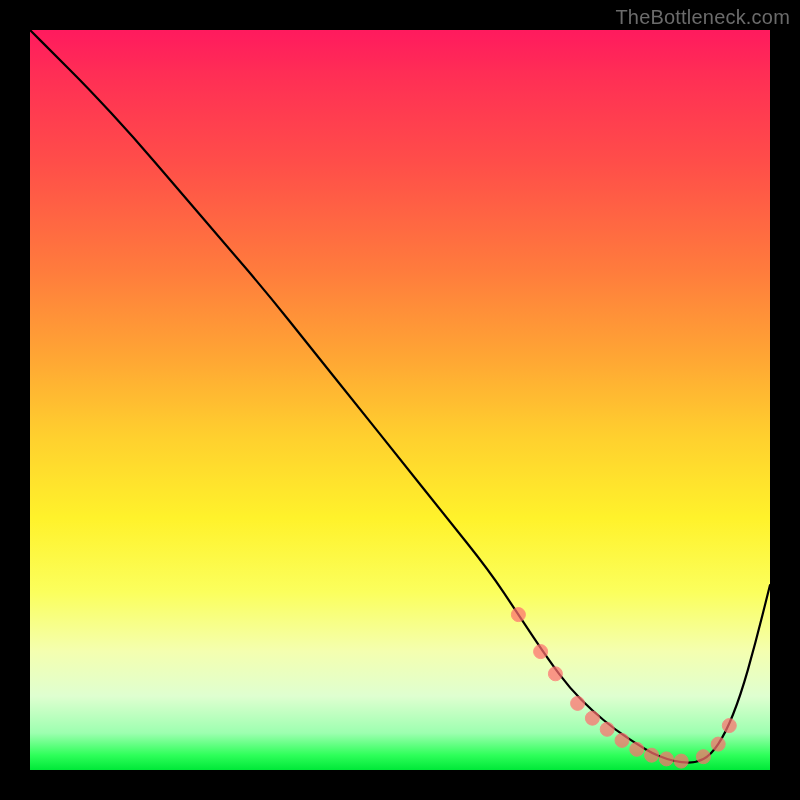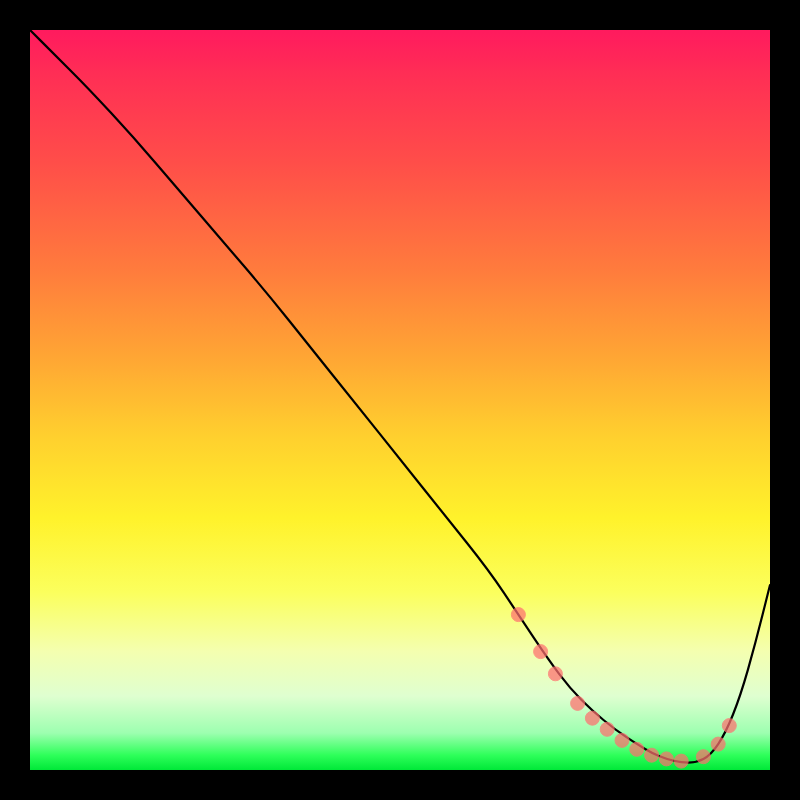--- a/index.html
+++ b/index.html
@@ -71,20 +71,21 @@
     fill: #ff6f6f;
     stroke: #ff6f6f;
     opacity: 0.72;
   }
 </style>
 </head>
 <body>
 
 <div class="frame">
 
+  <span class="watermark">TheBottleneck.com</span>
 
   <div class="plot">
     <svg class="curve" viewBox="0 0 740 740">
       <path id="curvePath" class="curve-path" d="M 0.0 0.0 Q 0.0 0.0 11.1 11.1 Q 22.2 22.2 40.7 40.7 Q 59.2 59.2 81.4 83.3 Q 103.6 107.3 125.8 133.2 Q 148.0 159.1 170.2 185.0 Q 192.4 210.9 214.6 236.8 Q 236.8 262.7 259.0 290.5 Q 281.2 318.2 303.4 346.0 Q 325.6 373.7 347.8 401.4 Q 370.0 429.2 392.2 457.0 Q 414.4 484.7 436.6 512.5 Q 458.8 540.2 473.6 562.4 Q 488.4 584.6 503.2 606.8 Q 518.0 629.0 529.1 643.8 Q 540.2 658.6 551.3 669.7 Q 562.4 680.8 573.5 690.0 Q 584.6 699.3 595.7 706.7 Q 606.8 714.1 614.2 718.5 Q 621.6 723.0 629.0 725.9 Q 636.4 728.9 643.8 730.8 Q 651.2 732.6 658.6 732.6 Q 666.0 732.6 673.4 728.9 Q 680.8 725.2 688.2 714.1 Q 695.6 703.0 703.0 684.5 Q 710.4 666.0 717.8 640.1 Q 725.2 614.2 732.6 584.6 L 740.0 555.0"></path>
       <g id="markersGroup">
           <circle cx="488.4" cy="584.6" r="7" class="marker"></circle>
           <circle cx="510.6" cy="621.6" r="7" class="marker"></circle>
           <circle cx="525.4" cy="643.8" r="7" class="marker"></circle>
           <circle cx="547.6" cy="673.4" r="7" class="marker"></circle>
           <circle cx="562.4" cy="688.2" r="7" class="marker"></circle>

